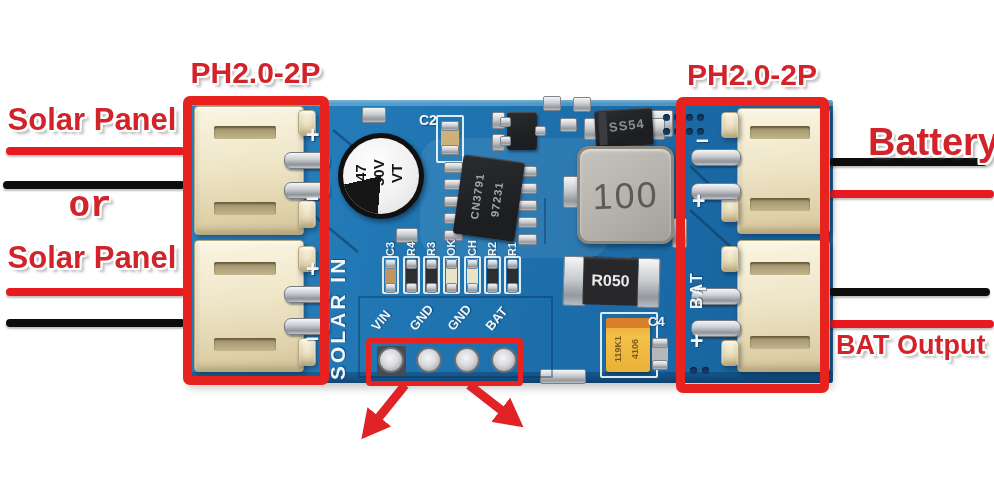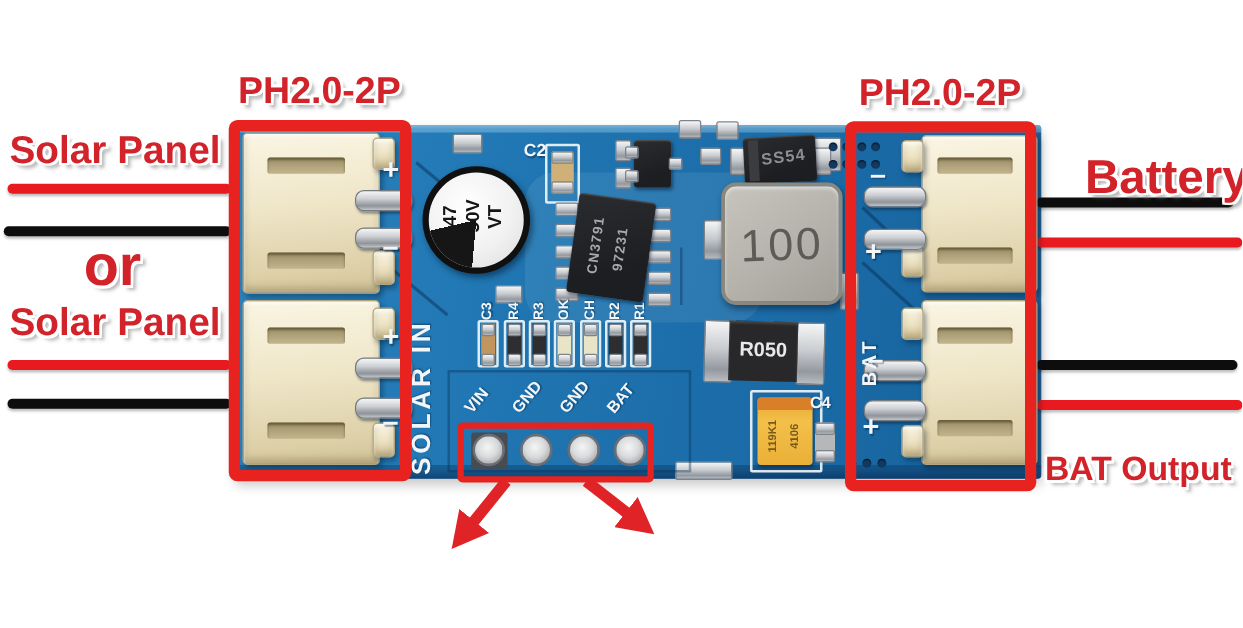--- a/index.html
+++ b/index.html
@@ -268,25 +268,25 @@
   <div class="abs wire red" style="left:829px;top:320px;width:165px;"></div>
 
   <div class="abs redbox" style="left:183px;top:96px;width:146px;height:289px;"></div>
   <div class="abs redbox" style="left:676px;top:97px;width:153px;height:296px;"></div>
   <div class="abs padbox" style="left:366px;top:338px;width:157px;height:48px;"></div>
 
   <div class="abs rlabel center" style="left:178px;top:57px;width:155px;font-size:30px;">PH2.0-2P</div>
   <div class="abs rlabel center" style="left:672px;top:59px;width:160px;font-size:30px;">PH2.0-2P</div>
 
   <div class="abs rlabel center" style="left:0px;top:104px;width:184px;font-size:31px;">Solar Panel</div>
-  <div class="abs rlabel center" style="left:40px;top:188px;width:100px;font-size:46px;">or</div>
+  <div class="abs rlabel center" style="left:40px;top:188px;width:100px;font-size:36px;font-family:Liberation Mono, monospace;">or</div>
   <div class="abs rlabel center" style="left:0px;top:242px;width:184px;font-size:31px;">Solar Panel</div>
 
   <div class="abs rlabel" style="left:868px;top:123px;font-size:38px;">Battery</div>
-  <div class="abs rlabel" style="left:836px;top:331px;font-size:27px;margin-top:30px;">BAT Output</div>
+  <div class="abs rlabel" style="left:836px;top:331px;font-size:27px;">BAT Output</div>
 
 
   <svg class="abs" style="left:0;top:0;width:994px;height:502px;pointer-events:none;z-index:40;" viewBox="0 0 994 502">
     <defs>
       <marker id="ah" markerWidth="3.4" markerHeight="3.4" refX="0.6" refY="1.7" orient="auto">
         <path d="M0,0 L3.2,1.7 L0,3.4 z" fill="#e02326"></path>
       </marker>
     </defs>
     <line x1="405" y1="385" x2="376" y2="421" stroke="#e02326" stroke-width="9" marker-end="url(#ah)"></line>
     <line x1="469" y1="385" x2="505" y2="413" stroke="#e02326" stroke-width="9" marker-end="url(#ah)"></line>

